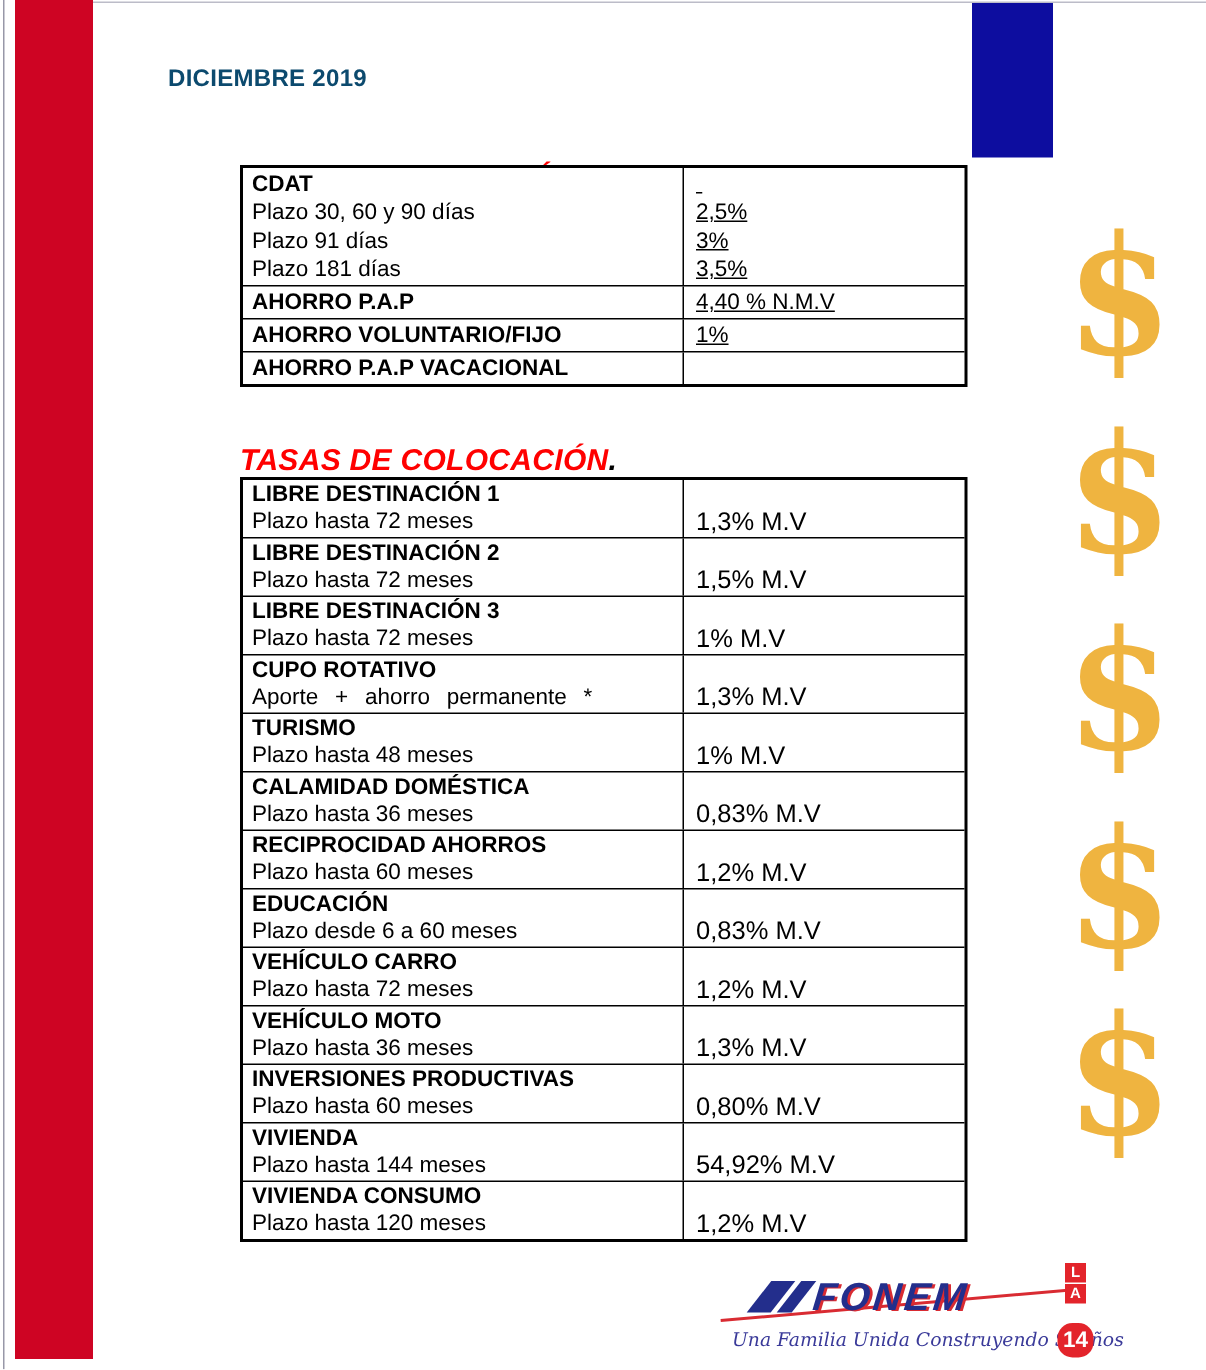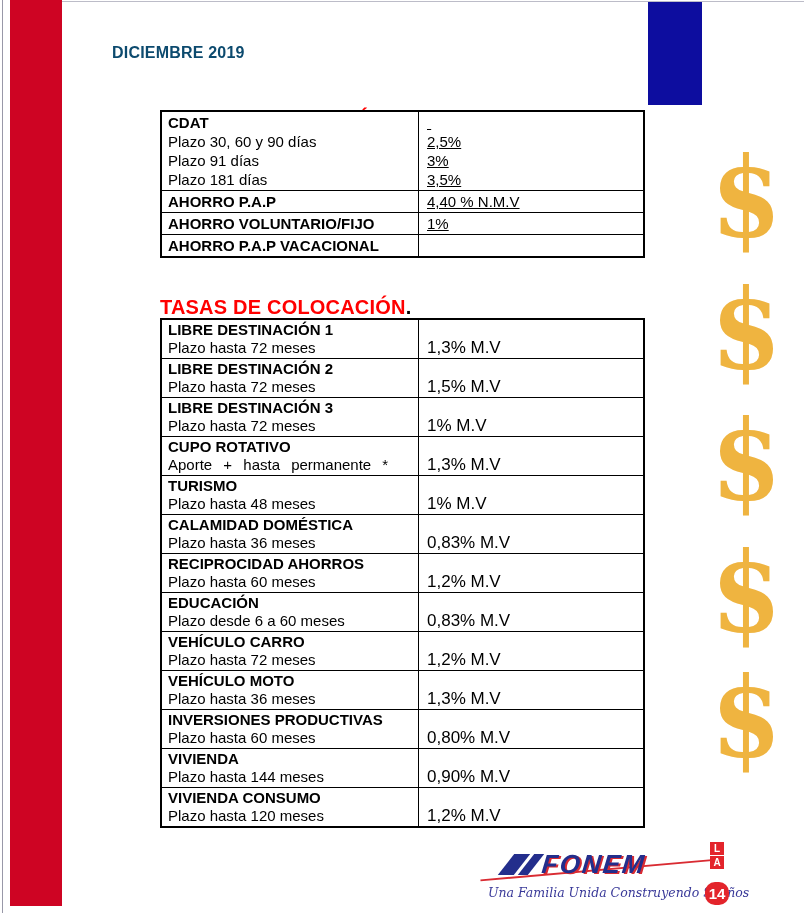--- a/index.html
+++ b/index.html
@@ -9,28 +9,28 @@
   .edge-v{position:absolute;left:2px;top:0;width:1px;height:913px;background:#9898a8;}
   .edge-h{position:absolute;left:62px;top:1px;width:742px;height:1px;background:#bcbcc8;}
   
   .red-bar{position:absolute;left:10px;top:0;width:52px;height:906px;background:#ce0423;}
   .blue-rect{position:absolute;left:648px;top:2px;width:54px;height:103px;background:#0d0d9f;}
   
   .month{position:absolute;left:112px;top:44px;font-size:16px;font-weight:bold;color:#0c4a6e;letter-spacing:0.2px;}
   .section-title{position:absolute;left:160px;width:485px;text-align:left;font-size:20px;font-weight:bold;color:#ff0000;letter-spacing:0.2px;margin-top:29px;}
   .section-title .dot{color:#000;}
   .t-cap{top:79px;}
-  .t-col{top:267px;}
+  .t-col{top:267px;font-style:italic;}
   
   .rtable{position:absolute;left:160px;width:485px;border:2px solid #000;background:#fff;box-sizing:border-box;}
   .t1{top:110px;}
   .t2{top:318px;}
   .rrow{display:flex;border-bottom:1px solid #000;}
   .rrow:last-child{border-bottom:none;}
-  .c1{width:257px;box-sizing:border-box;border-right:1px solid #000;padding:1px 4px 1px 6px;}
+  .c1{width:294px;box-sizing:border-box;border-right:1px solid #000;padding:1px 4px 1px 6px;}
   .c2{flex:1;box-sizing:border-box;padding:1px 4px 1px 8px;}
   .t1 .cat,.t1 .line{line-height:19px;font-size:15px;}
   .t2 .cat,.t2 .line{line-height:18px;font-size:15px;}
   .cat{font-weight:bold;}
   .t2 .val{font-size:17px;line-height:18px;padding-top:18px;}
   .t1 .valline{font-size:15px;line-height:19px;text-decoration:underline;}
   .spread{word-spacing:7px;}
   
   .dollar{position:absolute;left:711px;font-family:"DejaVu Serif",serif;font-weight:bold;
           font-size:110px;line-height:1;color:#efb440;transform:scaleX(0.92);transform-origin:left top;}
@@ -128,21 +128,21 @@
           <div class="cat">LIBRE DESTINACIÓN 3</div>
           <div class="line">Plazo hasta 72 meses</div>
         </div>
         <div class="c2">
           <div class="val">1% M.V</div>
         </div>
       </div>
       <div class="rrow">
         <div class="c1">
           <div class="cat">CUPO ROTATIVO</div>
-          <div class="line spread">Aporte + hasta permanente *</div>
+          <div class="line spread">Aporte + ahorro permanente *</div>
         </div>
         <div class="c2">
           <div class="val">1,3% M.V</div>
         </div>
       </div>
       <div class="rrow">
         <div class="c1">
           <div class="cat">TURISMO</div>
           <div class="line">Plazo hasta 48 meses</div>
         </div>
@@ -203,21 +203,21 @@
         <div class="c2">
           <div class="val">0,80% M.V</div>
         </div>
       </div>
       <div class="rrow">
         <div class="c1">
           <div class="cat">VIVIENDA</div>
           <div class="line">Plazo hasta 144 meses</div>
         </div>
         <div class="c2">
-          <div class="val">0,90% M.V</div>
+          <div class="val">54,92% M.V</div>
         </div>
       </div>
       <div class="rrow">
         <div class="c1">
           <div class="cat">VIVIENDA CONSUMO</div>
           <div class="line">Plazo hasta 120 meses</div>
         </div>
         <div class="c2">
           <div class="val">1,2% M.V</div>
         </div>

